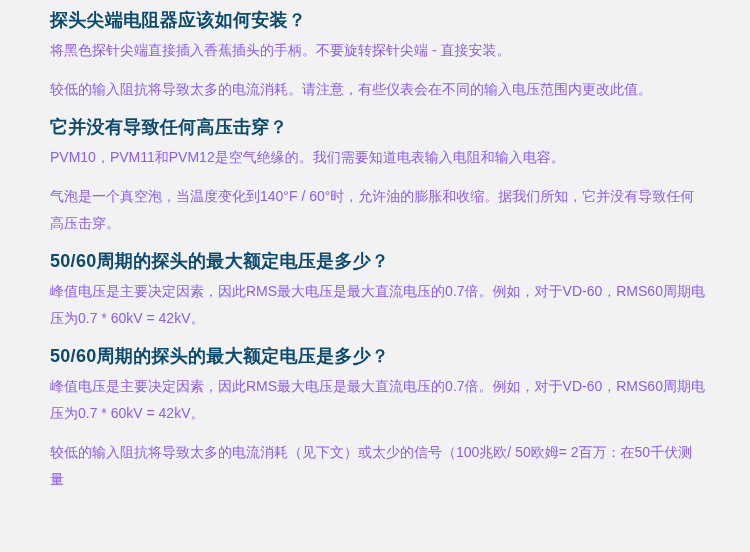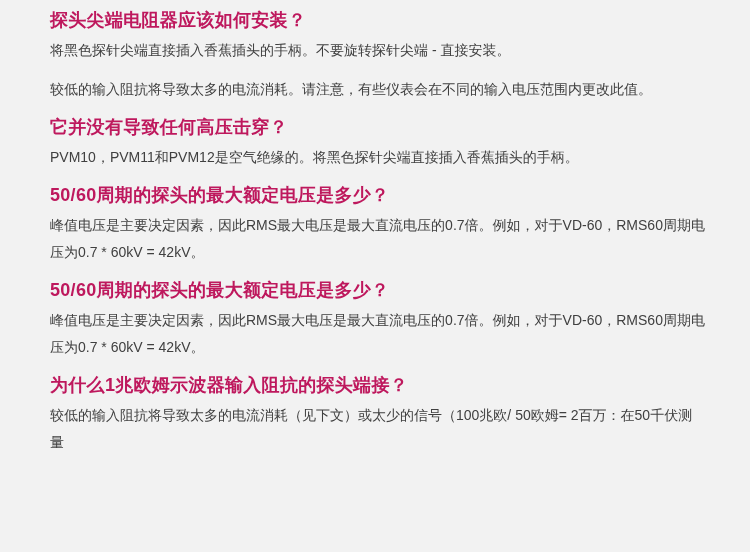--- a/index.html
+++ b/index.html
@@ -13,62 +13,62 @@
     background: #f2f2f2;
     font-family: "Liberation Sans", sans-serif;
   }
   .page {
     padding: 8px 44px 0 50px;
   }
   .faq-item h2 {
     font-size: 18px;
     line-height: 24px;
     margin: 0 0 5px 0;
-    color: #be185d;
+    color: #0c4a6e;
     font-weight: bold;
     letter-spacing: 0.3px;
   }
   .faq-item p {
     font-size: 14px;
     line-height: 27px;
     margin: 0 0 12px 0;
-    color: #404040;
+    color: #8b5cf6;
     word-break: break-word;
   }
 </style>
 </head>
 <body>
 
 <div class="page">
 
   <section class="faq-item">
     <h2>探头尖端电阻器应该如何安装？</h2>
     <p>将黑色探针尖端直接插入香蕉插头的手柄。不要旋转探针尖端 - 直接安装。</p>
   </section>
 
   <section class="faq-item">
     <p>较低的输入阻抗将导致太多的电流消耗。请注意，有些仪表会在不同的输入电压范围内更改此值。</p>
   </section>
 
   <section class="faq-item">
     <h2>它并没有导致任何高压击穿？</h2>
-    <p>PVM10，PVM11和PVM12是空气绝缘的。将黑色探针尖端直接插入香蕉插头的手柄。</p>
+    <p>PVM10，PVM11和PVM12是空气绝缘的。我们需要知道电表输入电阻和输入电容。</p>
   </section>
 
   <section class="faq-item">
+    <p>气泡是一个真空泡，当温度变化到140°F / 60°时，允许油的膨胀和收缩。据我们所知，它并没有导致任何高压击穿。</p>
   </section>
 
   <section class="faq-item">
     <h2>50/60周期的探头的最大额定电压是多少？</h2>
     <p>峰值电压是主要决定因素，因此RMS最大电压是最大直流电压的0.7倍。例如，对于VD-60，RMS60周期电压为0.7 * 60kV = 42kV。</p>
   </section>
 
   <section class="faq-item">
     <h2>50/60周期的探头的最大额定电压是多少？</h2>
     <p>峰值电压是主要决定因素，因此RMS最大电压是最大直流电压的0.7倍。例如，对于VD-60，RMS60周期电压为0.7 * 60kV = 42kV。</p>
   </section>
 
   <section class="faq-item">
-    <h2>为什么1兆欧姆示波器输入阻抗的探头端接？</h2>
     <p>较低的输入阻抗将导致太多的电流消耗（见下文）或太少的信号（100兆欧/ 50欧姆= 2百万：在50千伏测量</p>
   </section>
 
 </div>
 
 </body></html>

